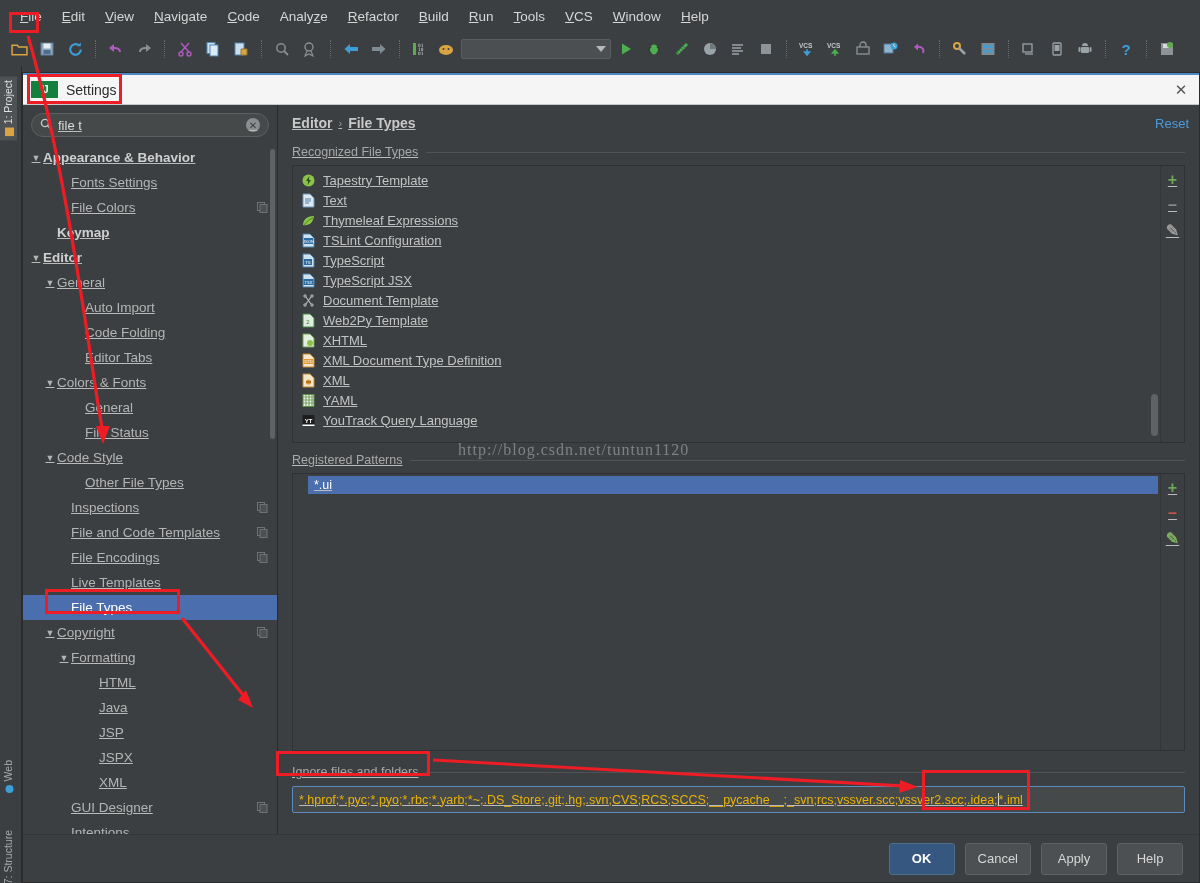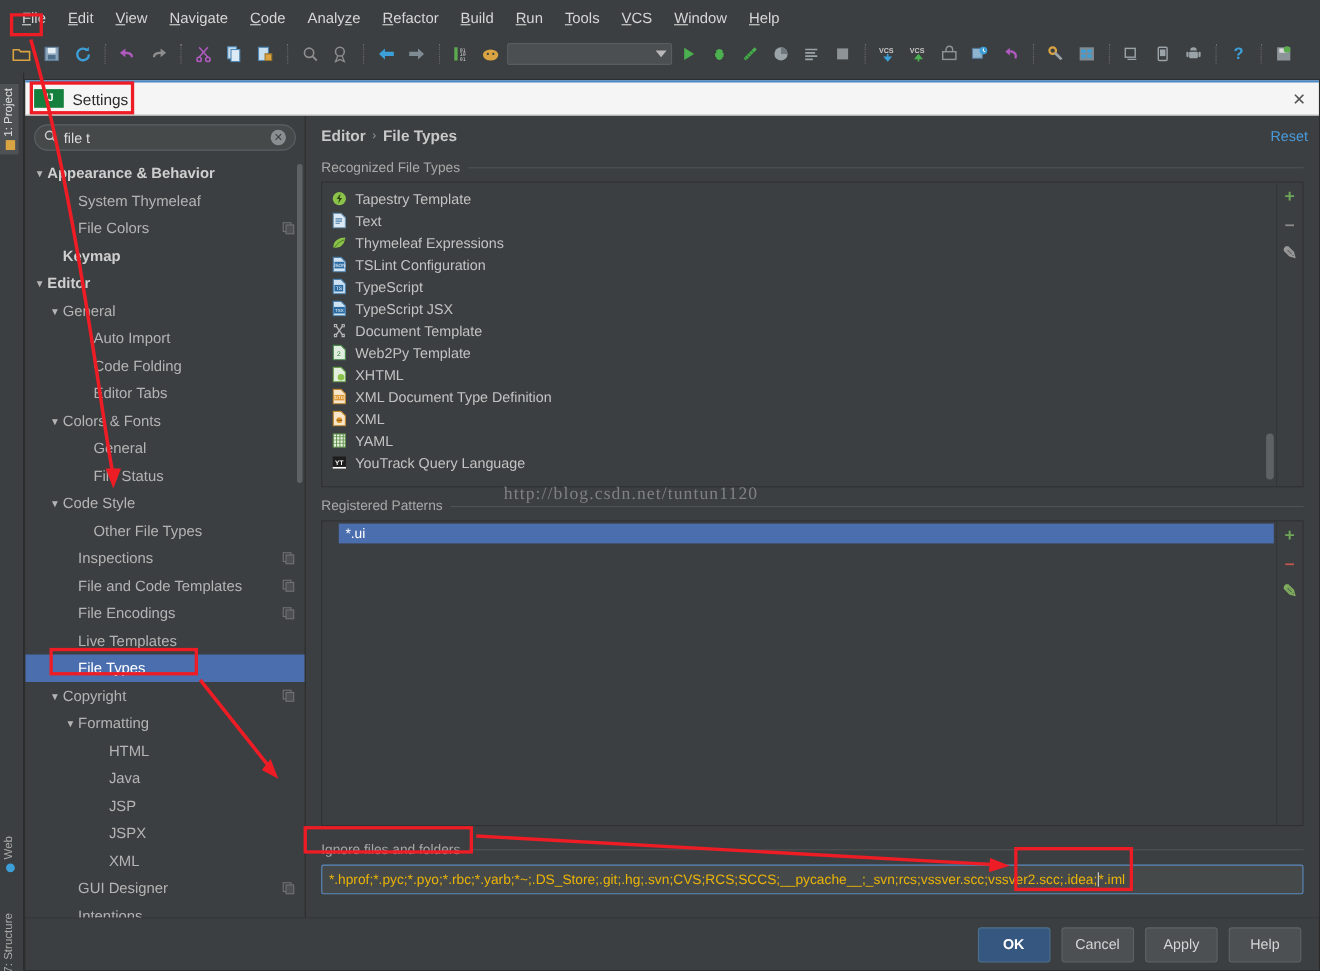--- a/index.html
+++ b/index.html
@@ -74,21 +74,21 @@
     font-weight:bold; display:flex;align-items:center;justify-content:center;
     margin-right:8px; font-family:"Liberation Sans",sans-serif; letter-spacing:-1px;
   }
   .titlebar .ttl { color:#2b2b2b; font-size:14px; }
   .titlebar .closebtn {
     position:absolute; right:6px; top:50%; transform:translateY(-50%);
     width:24px;height:24px; display:flex;align-items:center;justify-content:center;
     color:#555; font-size:15px;
   }
 
-  .dlgbody { flex:1; display:flex; min-height:0; }
+  .dlgbody { flex:1; display:flex; min-height:0;text-decoration:underline; }
 
   
   .sidebar {
     width:255px; background:#3c3f41; border-right:1px solid #2b2b2b;
     display:flex; flex-direction:column; min-height:0;
   }
   .searchwrap { padding:8px 8px 6px 8px; }
   .searchbox {
     height:24px; background:#45494a; border:1px solid #5c6063; border-radius:12px;
     display:flex; align-items:center; padding:0 8px; gap:6px; position:relative;
@@ -446,21 +446,21 @@
       <div class="tree" id="tree">
         <div class="treescroll"></div>
       <div class="tnode bold">
             <span style="width: 6px; flex: 0 0 auto;"></span>
             <span class="tw">▼</span>
             <span class="tlabel">Appearance &amp; Behavior</span>
           </div>
           <div class="tnode">
             <span style="width: 34px; flex: 0 0 auto;"></span>
             <span class="tw"></span>
-            <span class="tlabel">System Thymeleaf</span>
+            <span class="tlabel">Fonts Settings</span>
           </div>
           <div class="tnode">
             <span style="width: 34px; flex: 0 0 auto;"></span>
             <span class="tw"></span>
             <span class="tlabel">File Colors</span>
             <span class="copyicon"><svg width="13" height="13" viewBox="0 0 13 13">
                 <rect x="1.5" y="1.5" width="7" height="8" fill="none" stroke="#9a9a9a"></rect>
                 <rect x="4" y="3.5" width="7" height="8" fill="#5a5e60" stroke="#9a9a9a"></rect>
               </svg></span>
           </div>

